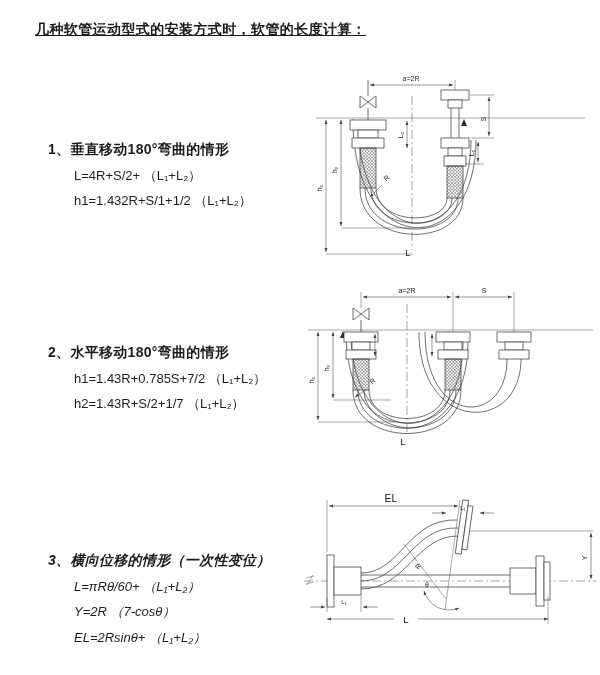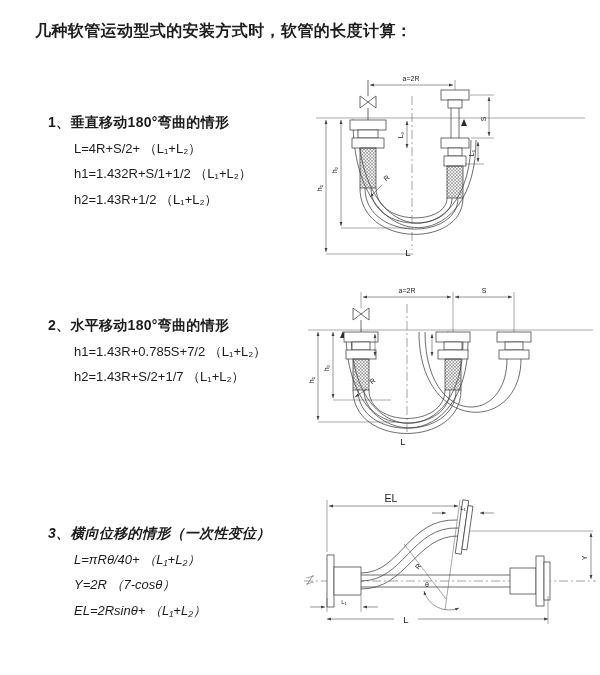--- a/index.html
+++ b/index.html
@@ -1,19 +1,19 @@
 <!DOCTYPE html>
 <html><head>
 <meta charset="utf-8">
 <style>
   html,body{margin:0;padding:0;background:#fff;}
   .page{position:relative;width:600px;height:675px;background:#ffffff;overflow:hidden;
         font-family:"Liberation Sans","DejaVu Sans",sans-serif;color:#1c1c1c;}
-  .title{position:absolute;left:35px;top:21px;font-size:16px;font-weight:700;letter-spacing:.4px;}
-  .sec{position:absolute;left:48px;width:285px;}
+  .title{position:absolute;left:35px;top:21px;font-size:14px;font-weight:700;letter-spacing:.4px;text-decoration:underline;}
+  .sec{position:absolute;left:48px;width:285px;margin-top:27px;}
   .sec-1{top:110px;} .sec-2{top:313px;} .sec-3{top:521px;font-style:italic;}
   .sec .heading{font-size:14px;font-weight:700;line-height:24px;letter-spacing:.3px;}
   .formulas{padding-left:26px;margin-top:2px;}
   .formula{font-size:13px;line-height:25.3px;font-weight:400;white-space:nowrap;}
   .diag{position:absolute;}
   .d1{left:308px;top:68px;} .d2{left:303px;top:282px;} .d3{left:296px;top:486px;}
   svg text{font-size:7px;fill:#1c1c1c;}
   svg text.big{font-size:9.5px;} svg text.el{font-size:10.5px;} svg text.tiny{font-size:6px;}
   .s{fill:none;stroke:#3e3e3e;stroke-width:.75;}
   .sw{fill:#ffffff;stroke:#3e3e3e;stroke-width:.75;}
@@ -39,21 +39,20 @@
     </defs>
   </svg>
 
   <div class="title">几种软管运动型式的安装方式时，软管的长度计算：</div>
 
   <div class="sec sec-1">
     <div class="heading">1、垂直移动180°弯曲的情形</div>
     <div class="formulas">
       <div class="formula">L=4R+S/2+ （L₁+L₂）</div>
       <div class="formula">h1=1.432R+S/1+1/2 （L₁+L₂）</div>
-      <div class="formula">h2=1.43R+1/2 （L₁+L₂）</div>
     </div>
   </div>
 
   <svg class="diag d1" width="285" height="200" viewBox="0 0 285 200">
 
     <path class="s" d="M45,52 C45,192 168,192 168,72"></path>
     <path class="s" d="M50,52 C50,186 163,186 163,72"></path>
     <path class="s" d="M52,120 C52,180 155,180 155,130"></path>
     <path class="s" d="M57,120 C57,173 150,173 150,130"></path>
     <path class="s" d="M63,120 C63,165 144,165 144,130"></path>
@@ -176,21 +175,21 @@
 
     <line class="dim" x1="64" y1="107" x2="52" y2="115" marker-end="url(#ma)"></line>
     <text x="71" y="101" transform="rotate(-38 71 101)" text-anchor="middle">R</text>
 
     <text class="big" x="100" y="163" text-anchor="middle">L</text>
   </svg>
 
   <div class="sec sec-3">
     <div class="heading">3、横向位移的情形（一次性变位）</div>
     <div class="formulas">
-      <div class="formula">L=πRθ/40+ （L₁+L₂）</div>
+      <div class="formula">L=πRθ/60+ （L₁+L₂）</div>
       <div class="formula">Y=2R （7-cosθ）</div>
       <div class="formula">EL=2Rsinθ+ （L₁+L₂）</div>
     </div>
   </div>
 
   <svg class="diag d3" width="304" height="165" viewBox="0 0 304 165">
 
     <line class="cl" x1="8" y1="95" x2="300" y2="95"></line>
     <path class="ext" d="M10,92 L18,90 M10,98 L18,96 M17,89 L11,99"></path>
 

